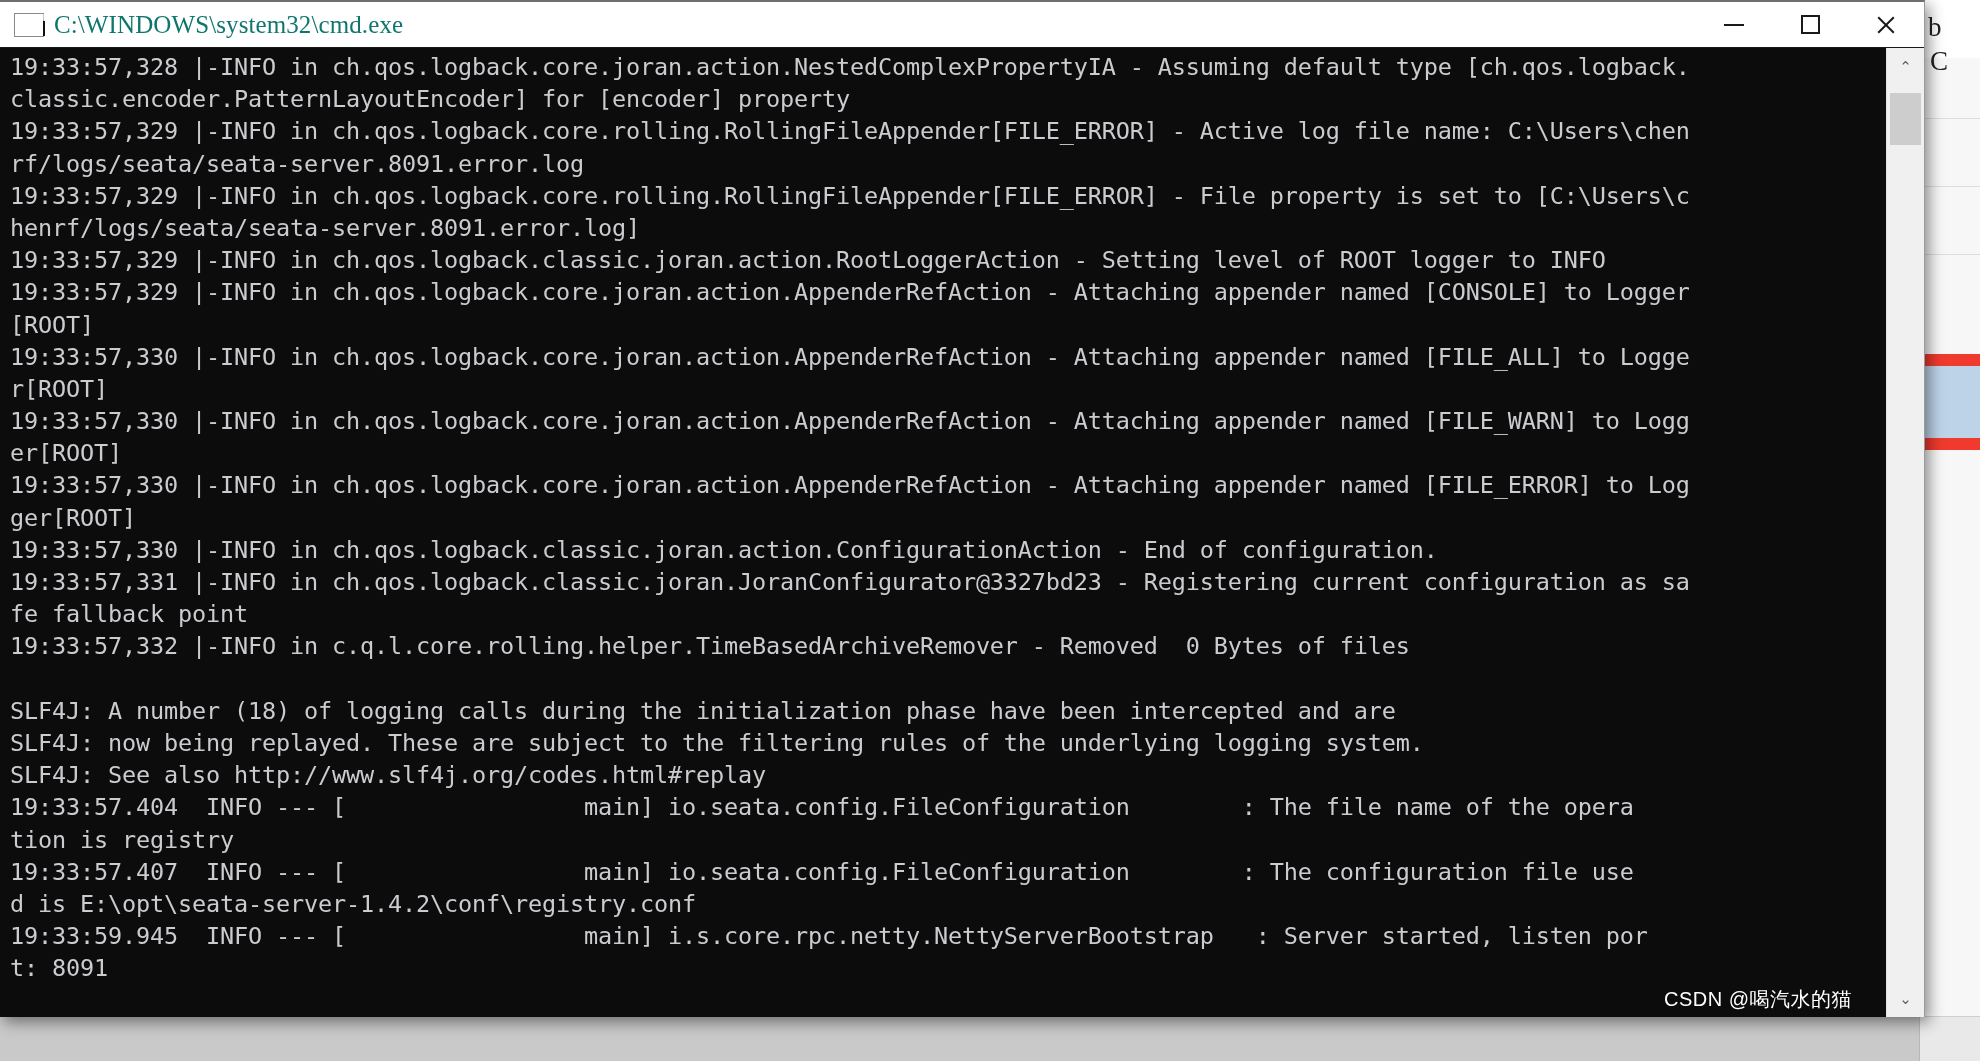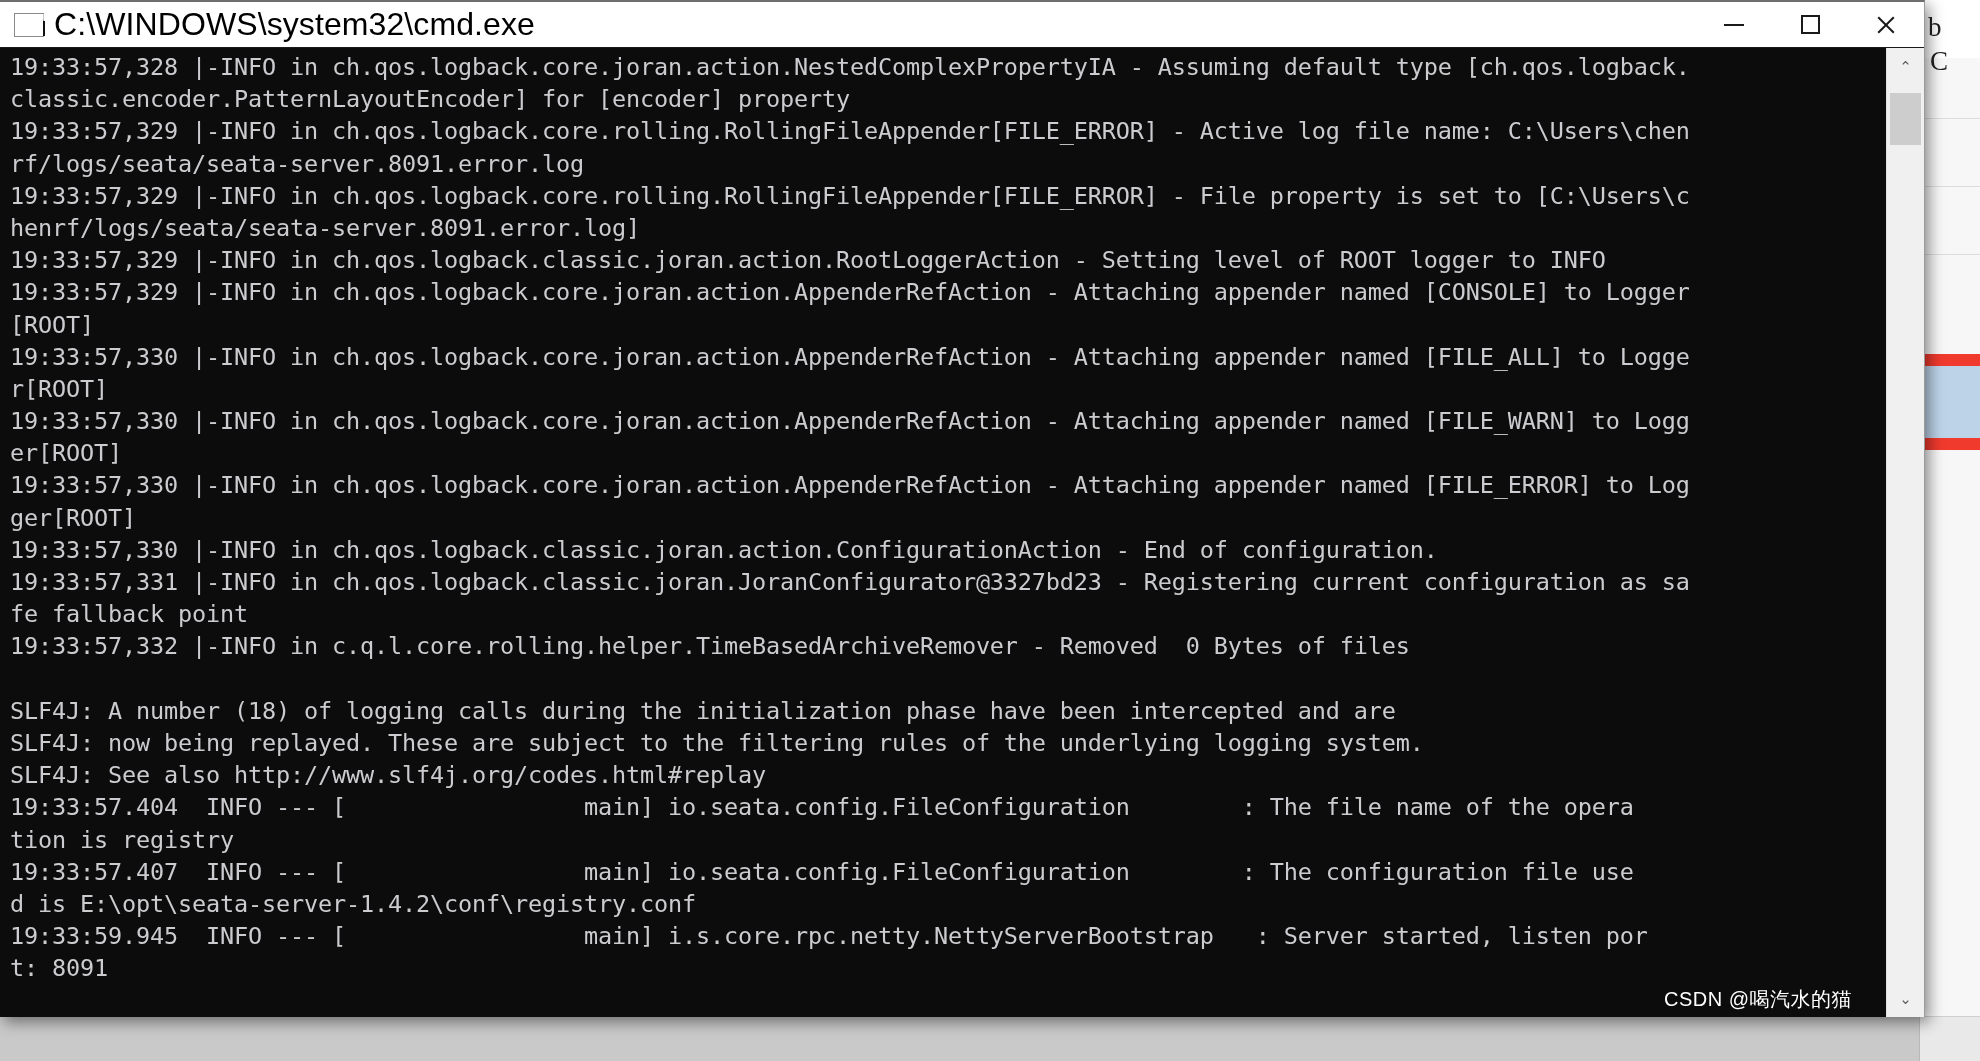--- a/index.html
+++ b/index.html
@@ -143,24 +143,25 @@
     color: #e8e8e8;
     font-family: "DejaVu Sans Mono", monospace;
     font-size: 9px;
     line-height: 15px;
     letter-spacing: -0.5px;
     padding-left: 2px;
     white-space: nowrap;
     overflow: hidden;
   }
   #title-text {
-    font-size: 32px;
-    color: #000000;
+    font-size: 25px;
+    color: #0f766e;
     white-space: nowrap;
     letter-spacing: 0.1px;
+    font-family: Liberation Serif, serif;
   }
   #window-controls {
     display: flex;
     height: 45px;
     flex: none;
   }
   .wc-btn {
     width: 76px;
     height: 45px;
     display: flex;

